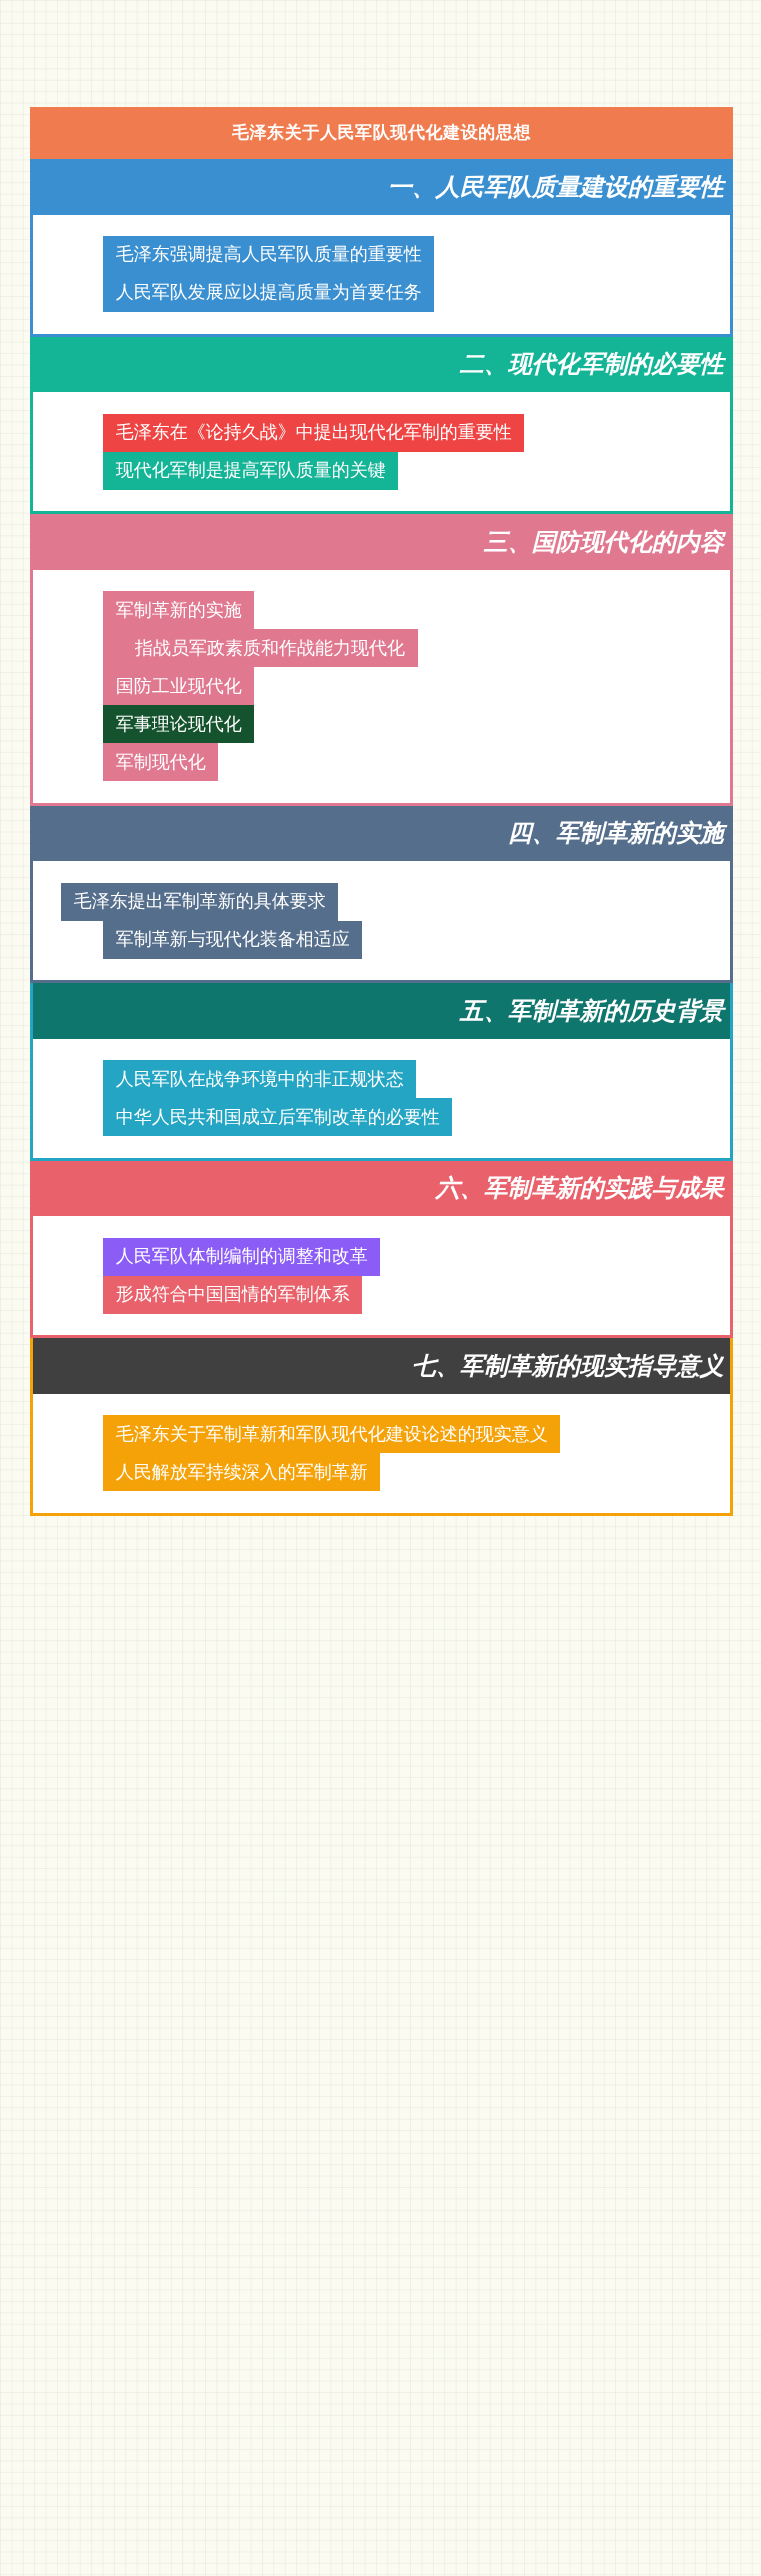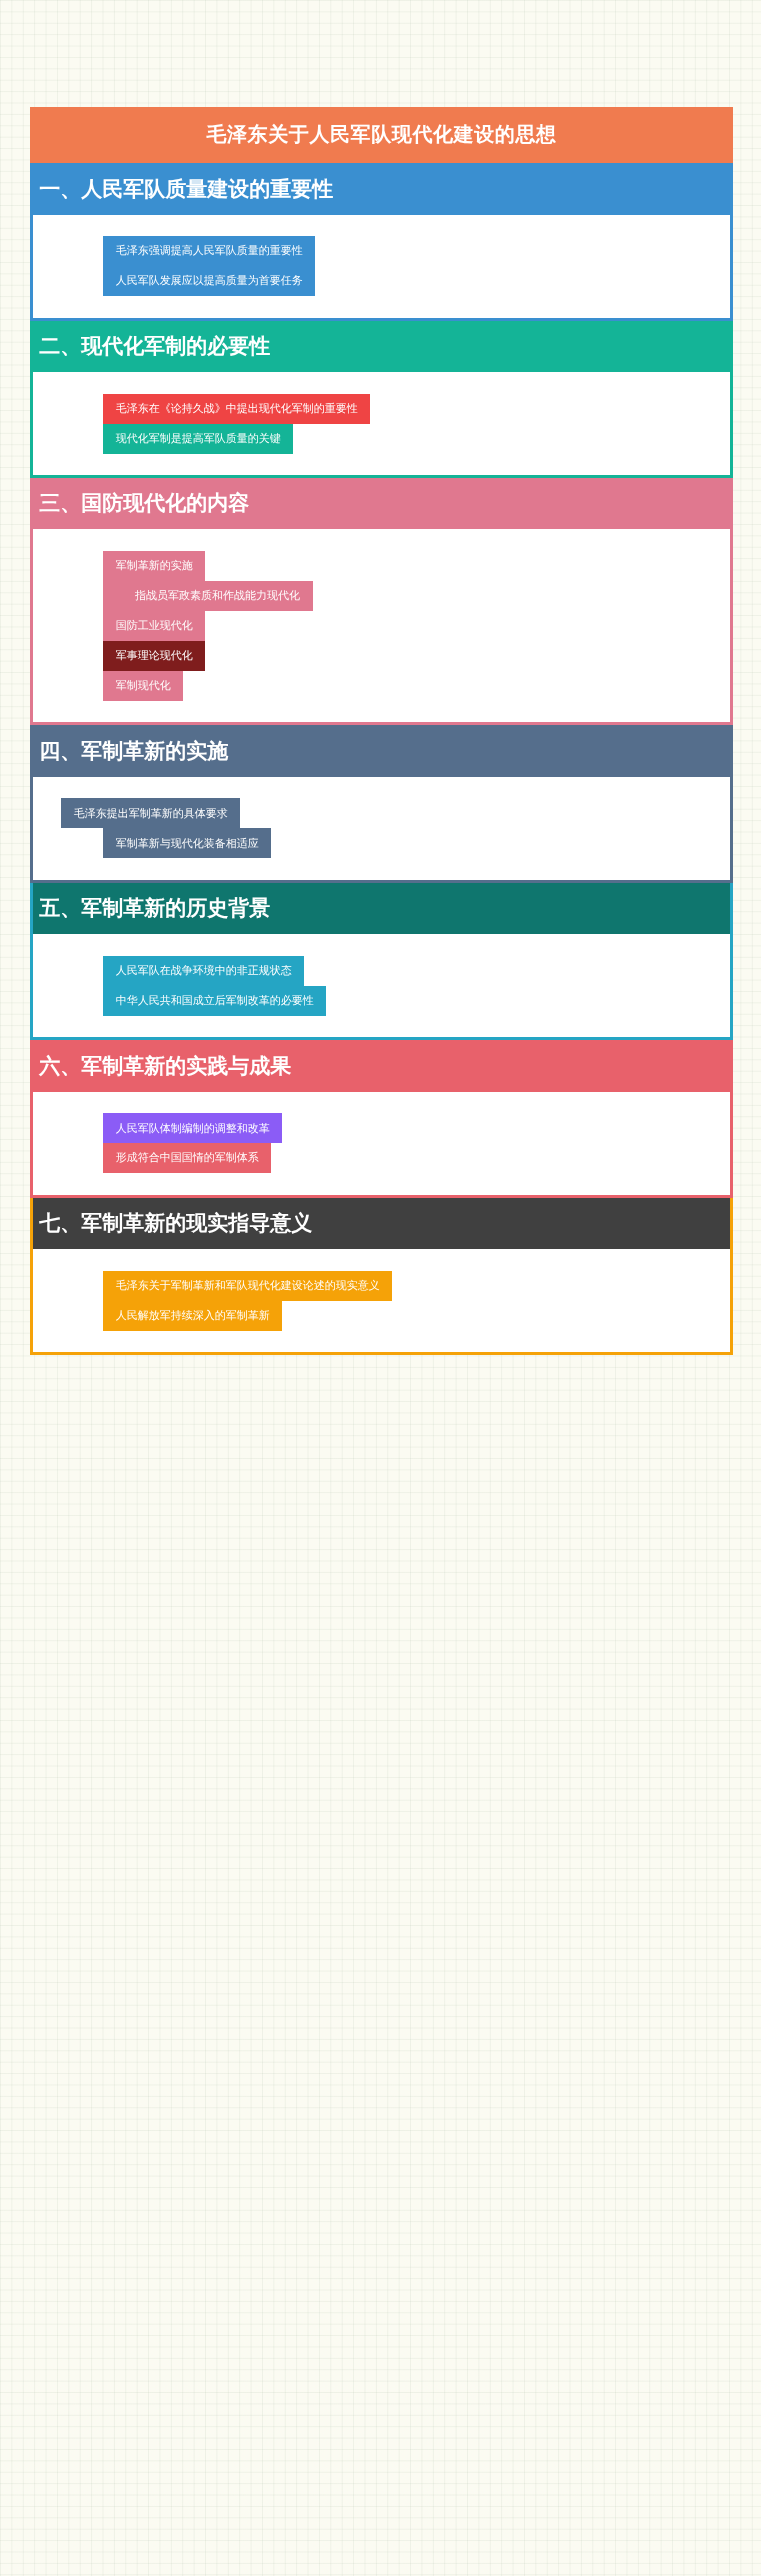--- a/index.html
+++ b/index.html
@@ -23,55 +23,56 @@
     position: absolute;
     left: 30px;
     top: 107px;
     width: 703px;
     box-sizing: border-box;
   }
 
   .main-title {
     background: #f07b4f;
     color: #ffffff;
-    font-size: 20px;
+    font-size: 17px;
     font-weight: bold;
     text-align: center;
     padding: 14px 6.3px 15.2px 6.3px;
     letter-spacing: 0.6px;
     box-sizing: border-box;
   }
 
   .section {
     box-sizing: border-box;
     border-left: 3.2px solid;
     border-right: 3.2px solid;
     border-bottom: 3.2px solid;
     background: #ffffff;
   }
 
   .section-header {
     color: #ffffff;
-    font-size: 21px;
+    font-size: 24px;
     font-weight: bold;
-    text-align: left;
+    text-align: right;
     padding: 11.4px 6.3px 12px 6.3px;
     box-sizing: border-box;
+    font-style: italic;
   }
 
   .section-body {
     padding: 21.6px 0 21.6px 0;
     box-sizing: border-box;
     background: #ffffff;
   }
 
   .item {
     display: inline-block;
     color: #ffffff;
-    font-size: 11px;
+    font-size: 18px;
     padding: 8.3px 12.7px 9px 12.7px;
     margin: 0 0 16.5px 70px;
     box-sizing: border-box;
     line-height: 1.15;
     white-space: nowrap;
   }
   .item:last-child {
     margin-bottom: 0;
   }
 
@@ -98,21 +99,21 @@
       <div class="row"><span class="item" style="background: rgb(20, 180, 151);">现代化军制是提高军队质量的关键</span></div>
     </div>
   </div>
 
   <div class="section" style="border-color: rgb(224, 120, 143);">
     <div class="section-header" style="background: rgb(224, 120, 143);">三、国防现代化的内容</div>
     <div class="section-body">
       <div class="row"><span class="item" style="background: rgb(224, 120, 143);">军制革新的实施</span></div>
       <div class="row"><span class="item" style="background: rgb(224, 120, 143); padding-left: 32px;">指战员军政素质和作战能力现代化</span></div>
       <div class="row"><span class="item" style="background: rgb(224, 120, 143);">国防工业现代化</span></div>
-      <div class="row"><span class="item" style="background: #7f1d1d;">军事理论现代化</span></div>
+      <div class="row"><span class="item" style="background: #14532d;">军事理论现代化</span></div>
       <div class="row"><span class="item" style="background: rgb(224, 120, 143);">军制现代化</span></div>
     </div>
   </div>
 
   <div class="section" style="border-color: rgb(85, 110, 140);">
     <div class="section-header" style="background: rgb(85, 110, 140);">四、军制革新的实施</div>
     <div class="section-body">
       <div class="row"><span class="item" style="background: rgb(85, 110, 140); margin-left: 28px;">毛泽东提出军制革新的具体要求</span></div>
       <div class="row"><span class="item" style="background: rgb(85, 110, 140);">军制革新与现代化装备相适应</span></div>
     </div>

